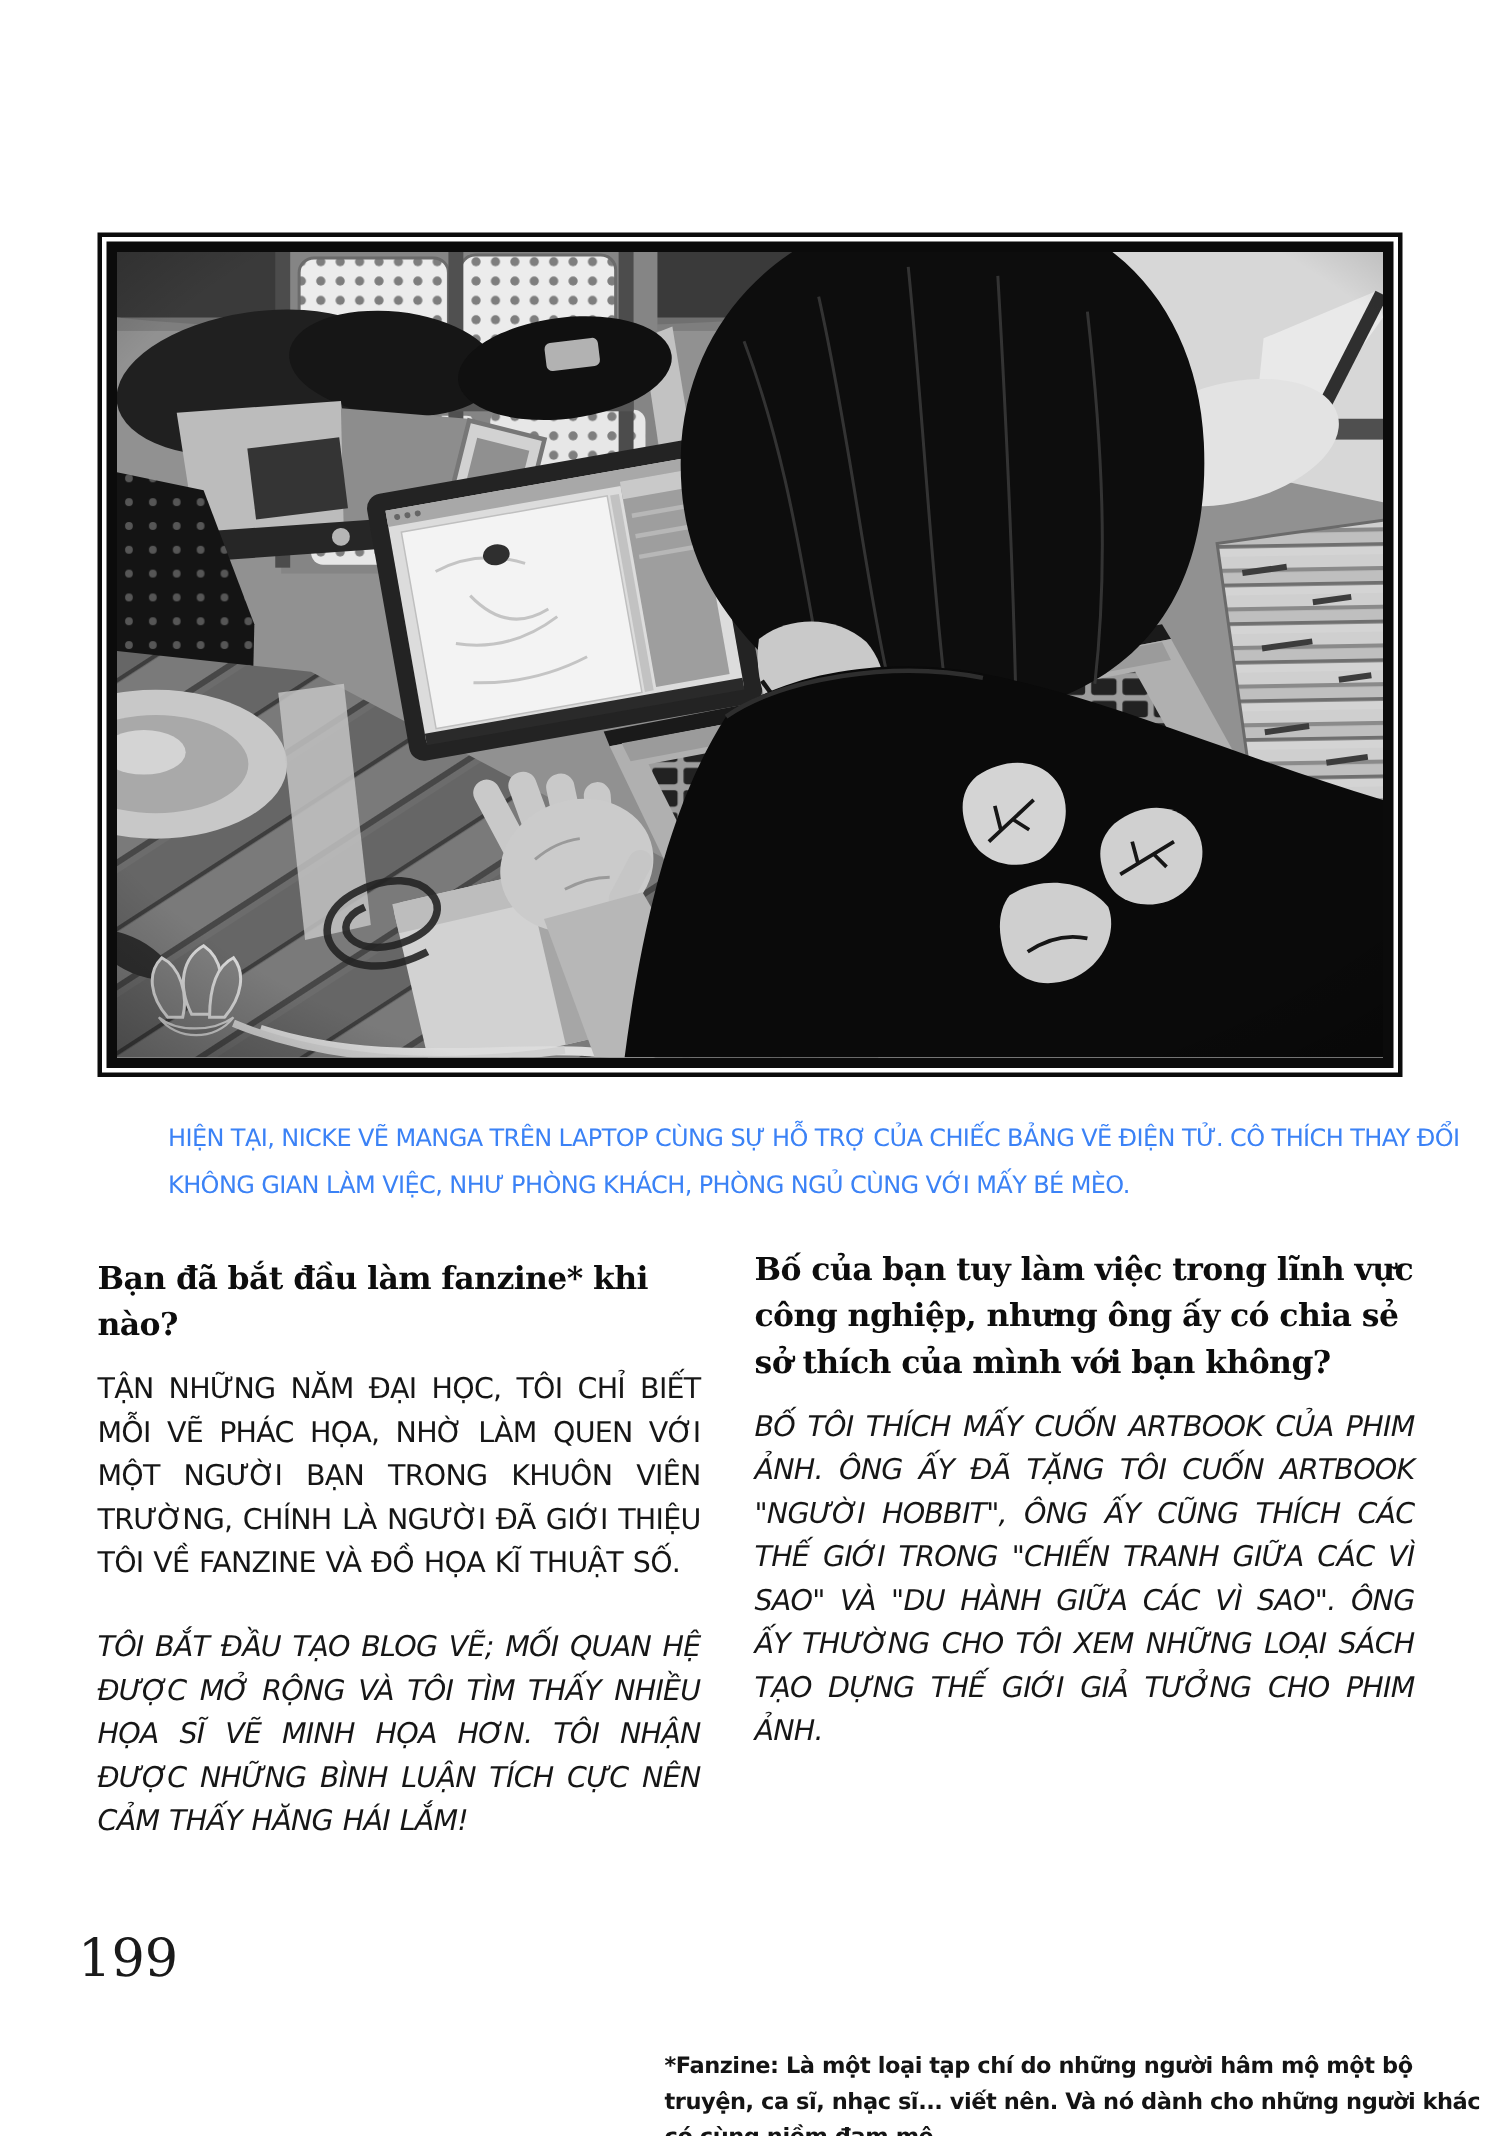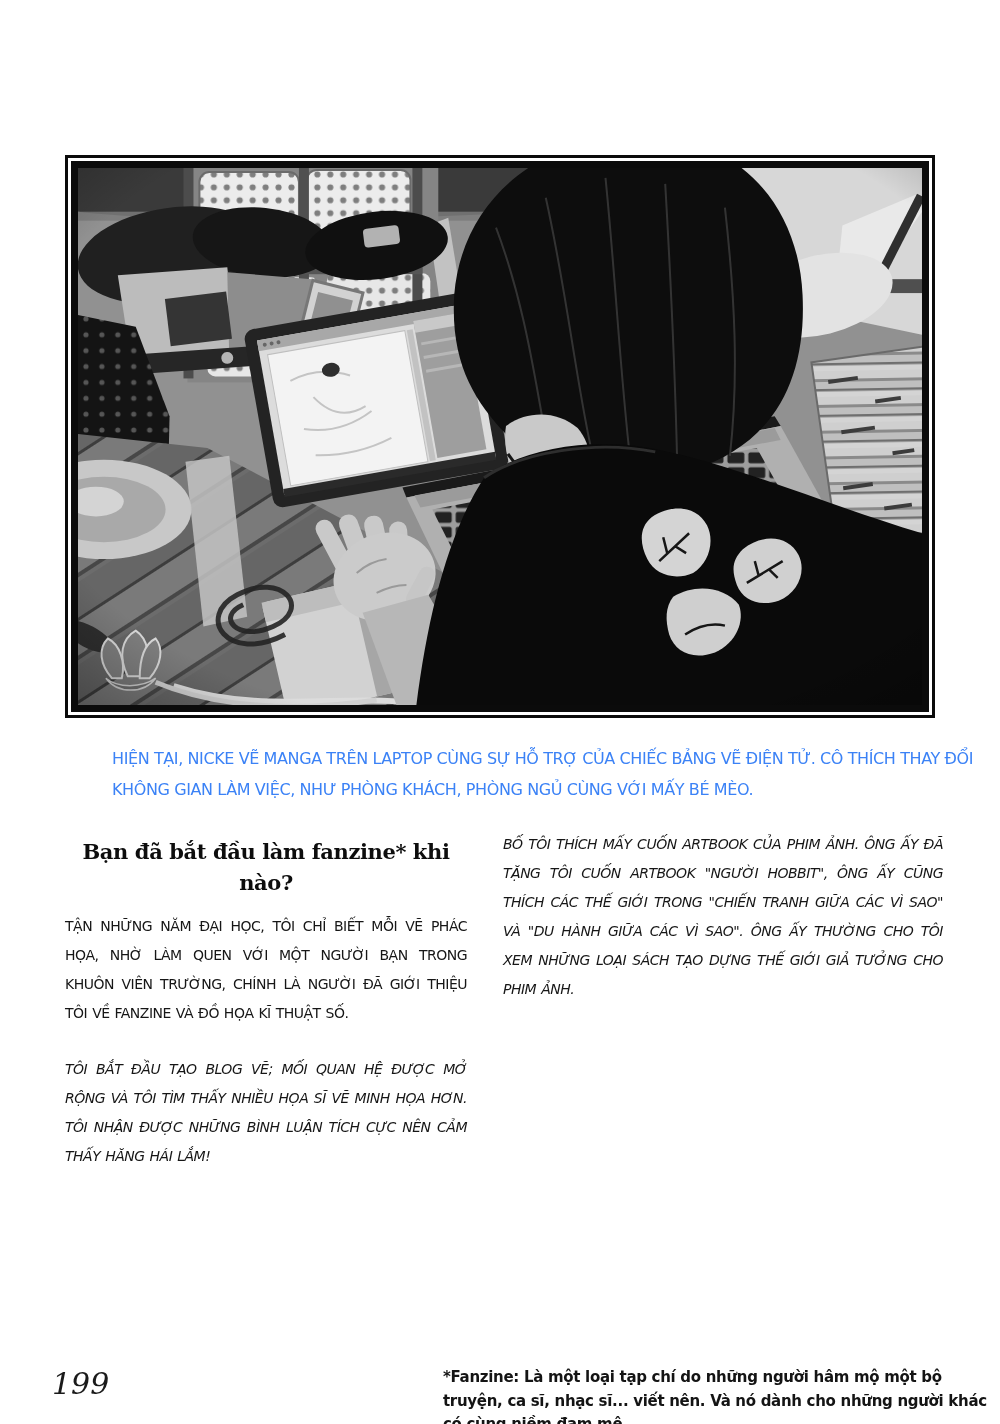--- a/index.html
+++ b/index.html
@@ -13,30 +13,30 @@
   .photo-frame-inner svg{display:block;width:100%;height:100%;}
 
   
   .caption{position:absolute;left:68px;top:727px;width:864px;
            font-size:16px;line-height:31px;letter-spacing:-0.4px;color:#3b82f6;margin-left:44px;}
 
   
   .col-left{position:absolute;left:65px;top:836px;width:402px;}
   .col-right{position:absolute;left:503px;top:830px;width:440px;}
   .question{font-family:"DejaVu Serif",serif;font-weight:bold;
-            font-size:21px;line-height:31px;letter-spacing:-0.4px;margin:0 0 14px 0;color:#0d0d0d;text-align:center;}
-  .body-p{font-size:14px;line-height:29px;letter-spacing:-0.5px;word-spacing:1px;
+            font-size:21px;line-height:31px;letter-spacing:-0.4px;margin:0 0 14px 0;color:#0d0d0d;}
+  .body-p{font-size:19px;line-height:29px;letter-spacing:-0.5px;word-spacing:1px;
           text-align:justify;margin:0 0 27px 0;color:#161616;}
   .body-p:last-child{margin-bottom:0;font-style:italic;}
 
   
   .footnote{position:absolute;left:443px;top:1351px;width:548px;font-weight:bold;
             font-size:15px;line-height:23.5px;letter-spacing:-0.3px;color:#141414;}
-  .page-number{position:absolute;left:52px;top:1366px;font-family:"DejaVu Serif",serif;
-               font-size:30px;color:#1a1a1a;font-style:italic;}
+  .page-number{position:absolute;left:52px;top:1286px;font-family:"DejaVu Serif",serif;
+               font-size:35px;color:#1a1a1a;}
 </style>
 </head>
 <body>
 
 <div class="page">
 
   <div class="photo-frame">
     <div class="photo-frame-inner">
       <svg viewBox="0 0 848 541" preserveAspectRatio="none" aria-hidden="true">
         <defs>
@@ -217,19 +217,20 @@
 
   <p class="caption">HIỆN TẠI, NICKE VẼ MANGA TRÊN LAPTOP CÙNG SỰ HỖ TRỢ CỦA CHIẾC BẢNG VẼ ĐIỆN TỬ. CÔ THÍCH THAY ĐỔI KHÔNG GIAN LÀM VIỆC, NHƯ PHÒNG KHÁCH, PHÒNG NGỦ CÙNG VỚI MẤY BÉ MÈO.</p>
 
   <div class="col-left">
     <h2 class="question">Bạn đã bắt đầu làm fanzine* khi nào?</h2>
     <p class="body-p">TẬN NHỮNG NĂM ĐẠI HỌC, TÔI CHỈ BIẾT MỖI VẼ PHÁC HỌA, NHỜ LÀM QUEN VỚI MỘT NGƯỜI BẠN TRONG KHUÔN VIÊN TRƯỜNG, CHÍNH LÀ NGƯỜI ĐÃ GIỚI THIỆU TÔI VỀ FANZINE VÀ ĐỒ HỌA KĨ THUẬT SỐ.</p>
     <p class="body-p">TÔI BẮT ĐẦU TẠO BLOG VẼ; MỐI QUAN HỆ ĐƯỢC MỞ RỘNG VÀ TÔI TÌM THẤY NHIỀU HỌA SĨ VẼ MINH HỌA HƠN. TÔI NHẬN ĐƯỢC NHỮNG BÌNH LUẬN TÍCH CỰC NÊN CẢM THẤY HĂNG HÁI LẮM!</p>
   </div>
 
   <div class="col-right">
+    <h2 class="question">Bố của bạn tuy làm việc trong lĩnh vực công nghiệp, nhưng ông ấy có chia sẻ sở thích của mình với bạn không?</h2>
     <p class="body-p">BỐ TÔI THÍCH MẤY CUỐN ARTBOOK CỦA PHIM ẢNH. ÔNG ẤY ĐÃ TẶNG TÔI CUỐN ARTBOOK "NGƯỜI HOBBIT", ÔNG ẤY CŨNG THÍCH CÁC THẾ GIỚI TRONG "CHIẾN TRANH GIỮA CÁC VÌ SAO" VÀ "DU HÀNH GIỮA CÁC VÌ SAO". ÔNG ẤY THƯỜNG CHO TÔI XEM NHỮNG LOẠI SÁCH TẠO DỰNG THẾ GIỚI GIẢ TƯỞNG CHO PHIM ẢNH.</p>
   </div>
 
   <p class="footnote">*Fanzine: Là một loại tạp chí do những người hâm mộ một bộ truyện, ca sĩ, nhạc sĩ... viết nên. Và nó dành cho những người khác có cùng niềm đam mê.</p>
   <div class="page-number">199</div>
 
 </div>
 
 </body></html>

